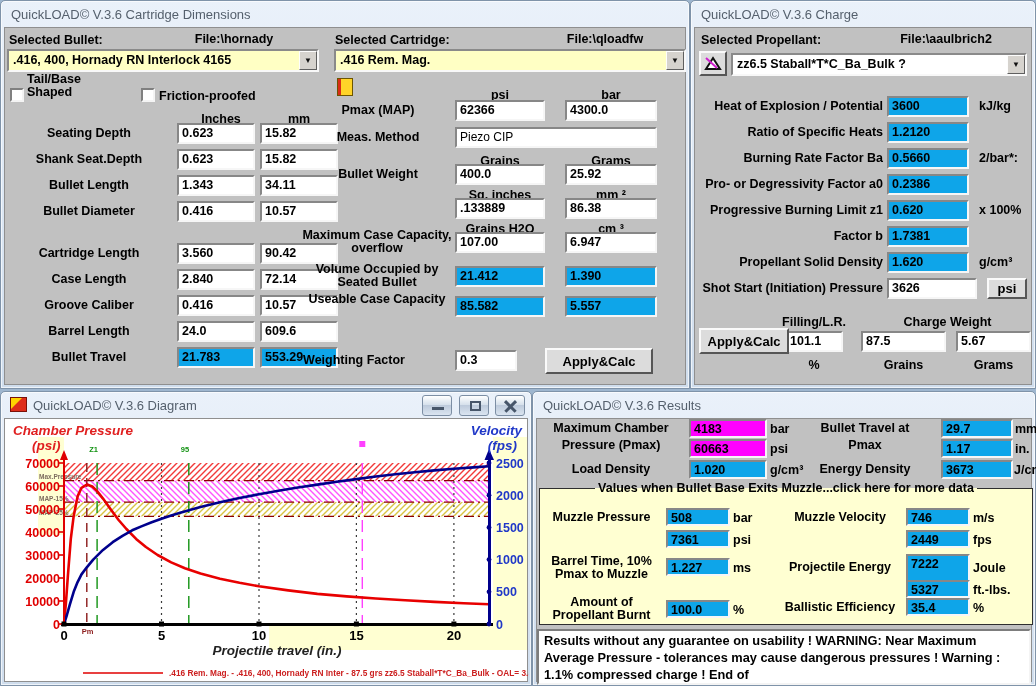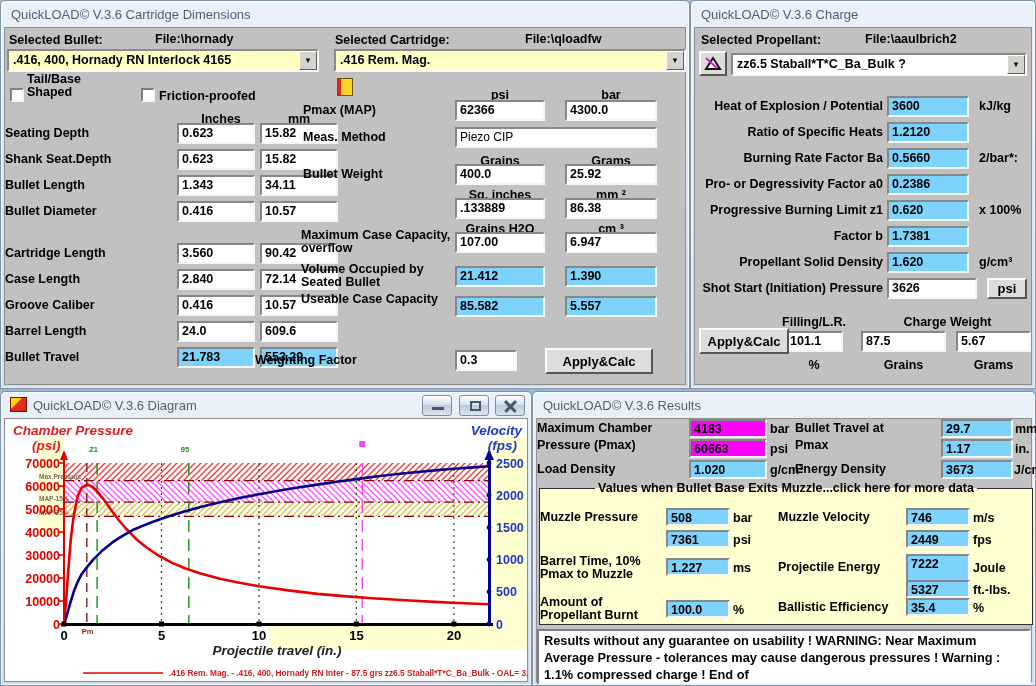--- a/index.html
+++ b/index.html
@@ -2,24 +2,24 @@
 <html><head>
 <meta charset="utf-8">
 <style>
 *{margin:0;padding:0;box-sizing:border-box}
 html,body{width:1036px;height:686px}
 body{position:relative;background:#9eb6cf;font-family:"Liberation Sans",sans-serif;overflow:hidden}
 .win{position:absolute;background:linear-gradient(180deg,#eaf1fa,#cfdded);border:1px solid #7f93a9;border-radius:5px 5px 0 0;box-shadow:inset 0 0 0 1px rgba(255,255,255,.65)}
 .win-title{position:absolute;top:0;left:0;right:0;height:26px;padding:6px 4px 0 10px;font-size:13px;color:#55606d;white-space:nowrap;overflow:hidden}
 .win-body{position:absolute;left:3px;right:3px;top:26px;bottom:3px;background:#c1c1c1;border:1px solid #8f8f8f;font-weight:bold;font-size:12.5px;color:#000}
 .bx{position:absolute;height:21px;background:#fff;border:2px solid;border-color:#878787 #f6f6f6 #f6f6f6 #878787;padding:1px 3px 0;font-weight:bold;font-size:12.5px;white-space:nowrap;overflow:hidden}
-.bx.ro{background:#7dd3fc}
+.bx.ro{background:#0ea5e9}
 .bx.rv{text-align:left}
 .bx.mag{background:#ff00ff}
-.rl{position:absolute;text-align:left;font-size:12.5px;line-height:13px}
+.rl{position:absolute;text-align:center;font-size:12.5px;line-height:13px}
 .nl{position:absolute;white-space:nowrap;font-size:12.5px}
 .hd{position:absolute;text-align:center;font-size:12.5px;white-space:nowrap}
 .dd{position:absolute;height:23px;background:#ffffc4;border:2px solid;border-color:#8a8a8a #f8f8f8 #f8f8f8 #8a8a8a;padding:2px 20px 0 4px;white-space:nowrap;overflow:hidden;font-size:12.5px;font-weight:bold}
 .dd.white{background:#fff}
 .dd-arrow{position:absolute;right:0;top:0;bottom:0;width:18px;background:#d6d3ce;border:1px solid;border-color:#fdfdfd #5f5f5f #5f5f5f #fdfdfd;font-size:8px;line-height:17px;text-align:center;color:#111}
 .cbx{position:absolute;width:14px;height:14px;background:#fff;border:2px solid;border-color:#808080 #f4f4f4 #f4f4f4 #808080}
 .btn{position:absolute;background:#dcdcdc;border:2px solid;border-color:#fafafa #565656 #565656 #fafafa;font-weight:bold;font-size:13px;display:flex;align-items:center;justify-content:center;cursor:pointer}
 .wbtn{position:relative;width:30px;height:21px;background:linear-gradient(#ffffff,#d7e1ec 45%,#becbdc 50%,#dae4f0);border:1px solid #7c8ea4;border-radius:3px;margin-left:2px;display:inline-block;vertical-align:top}
 .g-min{position:absolute;left:9px;bottom:5px;width:12px;height:3px;background:#47566a}
 .g-res{position:absolute;left:10px;top:5px;width:11px;height:10px;border:2px solid #47566a}

